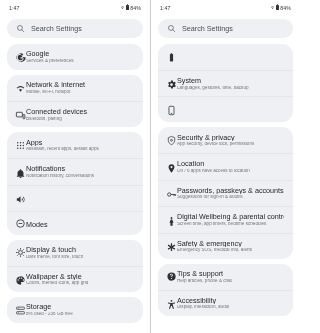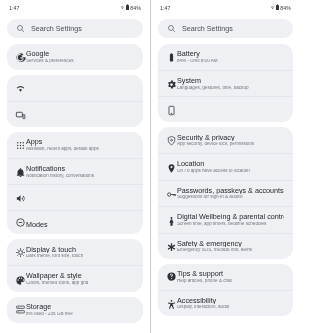--- a/index.html
+++ b/index.html
@@ -120,27 +120,35 @@
         </div>
       </div>
       <div class="group">
         <div class="row">
           <span class="row-ico">
             <svg viewBox="0 0 24 24" width="11" height="11" fill="#2f3337">
               <path d="M12 19l3.2-4.1a4.6 4.6 0 0 0-6.4 0z"></path>
               <path d="M12 9.4c2.6 0 5 .95 6.8 2.6l1.5-1.9A13 13 0 0 0 12 6.8a13 13 0 0 0-8.3 3.3l1.5 1.9A10.2 10.2 0 0 1 12 9.4z"></path>
             </svg>
           </span>
+          <span class="row-txt">
+            <span class="row-title">Network &amp; internet</span>
+            <span class="row-sub">Mobile, Wi-Fi, hotspot</span>
+          </span>
         </div>
         <div class="row">
           <span class="row-ico">
             <svg viewBox="0 0 24 24" width="11" height="11" fill="none" stroke="#2f3337" stroke-width="1.8">
               <rect x="3" y="5" width="13" height="10" rx="1.4"></rect>
               <rect x="17.5" y="10" width="4" height="9" rx="1.2"></rect>
             </svg>
+          </span>
+          <span class="row-txt">
+            <span class="row-title">Connected devices</span>
+            <span class="row-sub">Bluetooth, pairing</span>
           </span>
         </div>
       </div>
       <div class="group">
         <div class="row">
           <span class="row-ico">
             <svg viewBox="0 0 24 24" width="11" height="11" fill="#2f3337">
               <circle cx="6" cy="6" r="1.5"></circle>
               <circle cx="12" cy="6" r="1.5"></circle>
               <circle cx="18" cy="6" r="1.5"></circle>
@@ -255,24 +263,20 @@
         <span class="search-text">Search Settings</span>
       </div>
       <div class="group">
         <div class="row">
           <span class="row-ico">
             <svg viewBox="0 0 24 24" width="11" height="11" fill="#2f3337">
               <rect x="8.5" y="4.5" width="7" height="16" rx="1.6"></rect>
               <rect x="10.3" y="2.6" width="3.4" height="1.8" rx=".7"></rect>
             </svg>
           </span>
-          <span class="row-txt">
-            <span class="row-title">Battery</span>
-            <span class="row-sub">84% - Until 8:00 AM</span>
-          </span>
         </div>
         <div class="row">
           <span class="row-ico">
             <svg viewBox="0 0 24 24" width="11" height="11" fill="#2f3337">
               <path d="M19.4 13a7.6 7.6 0 0 0 0-2l2-1.6-2-3.4-2.4 1a7.6 7.6 0 0 0-1.7-1l-.4-2.5h-3.9l-.4 2.5a7.6 7.6 0 0 0-1.7 1l-2.4-1-2 3.4L6.6 11a7.6 7.6 0 0 0 0 2l-2 1.6 2 3.4 2.4-1a7.6 7.6 0 0 0 1.7 1l.4 2.5h3.9l.4-2.5a7.6 7.6 0 0 0 1.7-1l2.4 1 2-3.4zM12 15a3 3 0 1 1 0-6 3 3 0 0 1 0 6z"></path>
             </svg>
           </span>
           <span class="row-txt">
             <span class="row-title">System</span>
             <span class="row-sub">Languages, gestures, time, backup</span>

